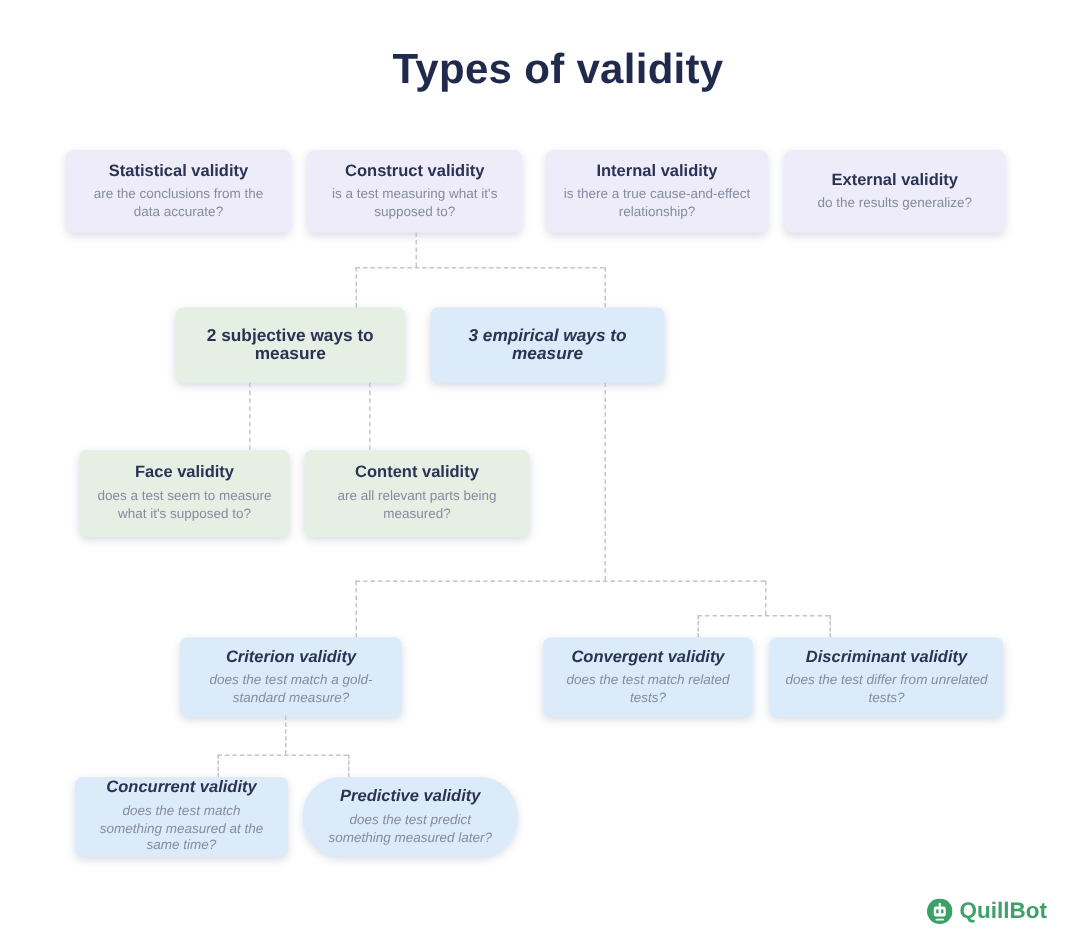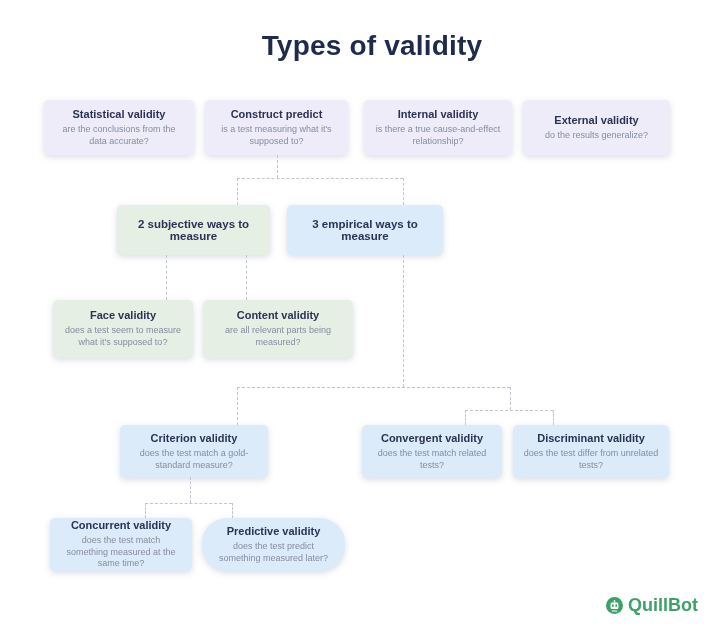--- a/index.html
+++ b/index.html
@@ -11,44 +11,44 @@
     position:absolute;top:30px;left:12px;width:720px;text-align:center;
     font-size:28px;font-weight:800;color:#1f2a4c;letter-spacing:.2px;
   }
   .node{
     position:absolute;border-radius:5px;display:flex;flex-direction:column;
     justify-content:center;align-items:center;text-align:center;
     box-shadow:0 2px 6px rgba(120,130,160,.28);padding:4px 6px;box-sizing:border-box;
   }
   .lavender{background:#edecf8;}
   .green{background:#e5efe4;}
-  .blue{background:#dcebf9;}
+  .blue{background:#dcebf9;font-style:italic;}
   .node-title{font-size:11px;font-weight:700;color:#2b3254;margin-bottom:3px;line-height:1.2;}
   .node-desc{font-size:9px;color:#868ca0;line-height:1.3;padding:0 4px;}
   .group-label{font-size:11.5px;font-weight:700;color:#2b3254;}
   .conn-v{position:absolute;width:0;border-left:1px dashed #c2c5d1;}
   .conn-h{position:absolute;height:0;border-top:1px dashed #c2c5d1;}
   .brand{
     position:absolute;right:22px;bottom:16px;display:flex;align-items:center;gap:5px;
   }
-  .brand-name{font-size:18px;font-weight:700;color:#3fa06a;}
+  .brand-name{font-size:15px;font-weight:700;color:#3fa06a;}
 </style>
 </head>
 <body>
 
 <div class="canvas">
 
   <div class="page-title">Types of validity</div>
 
   <div class="node lavender" style="left:44px;top:100px;width:150px;height:55px;">
     <div class="node-title">Statistical validity</div>
     <div class="node-desc">are the conclusions from the data accurate?</div>
   </div>
   <div class="node lavender" style="left:205px;top:100px;width:143px;height:55px;">
-    <div class="node-title">Construct predict</div>
+    <div class="node-title">Construct validity</div>
     <div class="node-desc">is a test measuring what it's supposed to?</div>
   </div>
   <div class="node lavender" style="left:364px;top:100px;width:148px;height:55px;">
     <div class="node-title">Internal validity</div>
     <div class="node-desc">is there a true cause-and-effect relationship?</div>
   </div>
   <div class="node lavender" style="left:523px;top:100px;width:147px;height:55px;">
     <div class="node-title">External validity</div>
     <div class="node-desc">do the results generalize?</div>
   </div>

